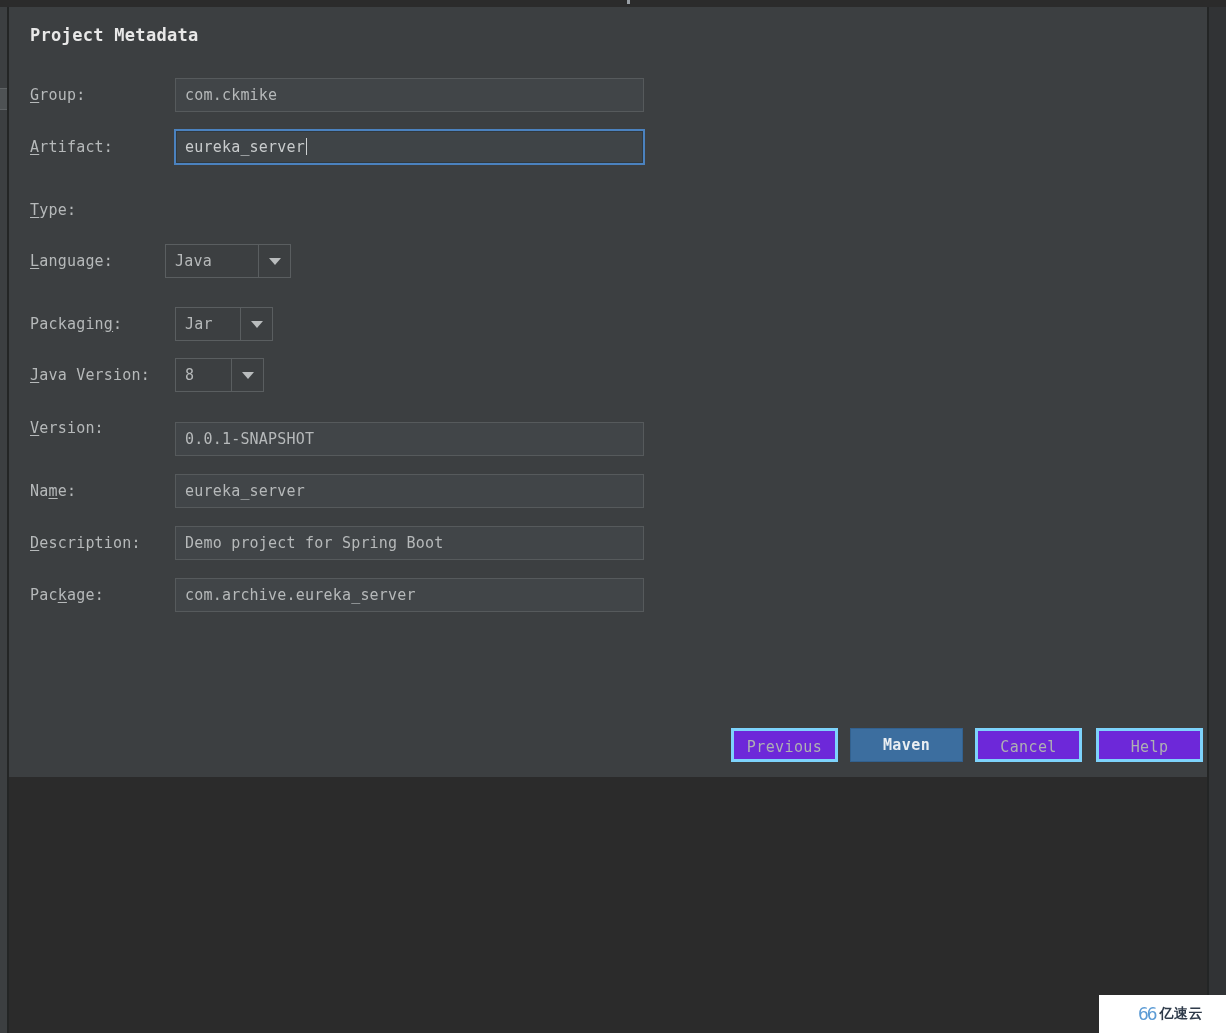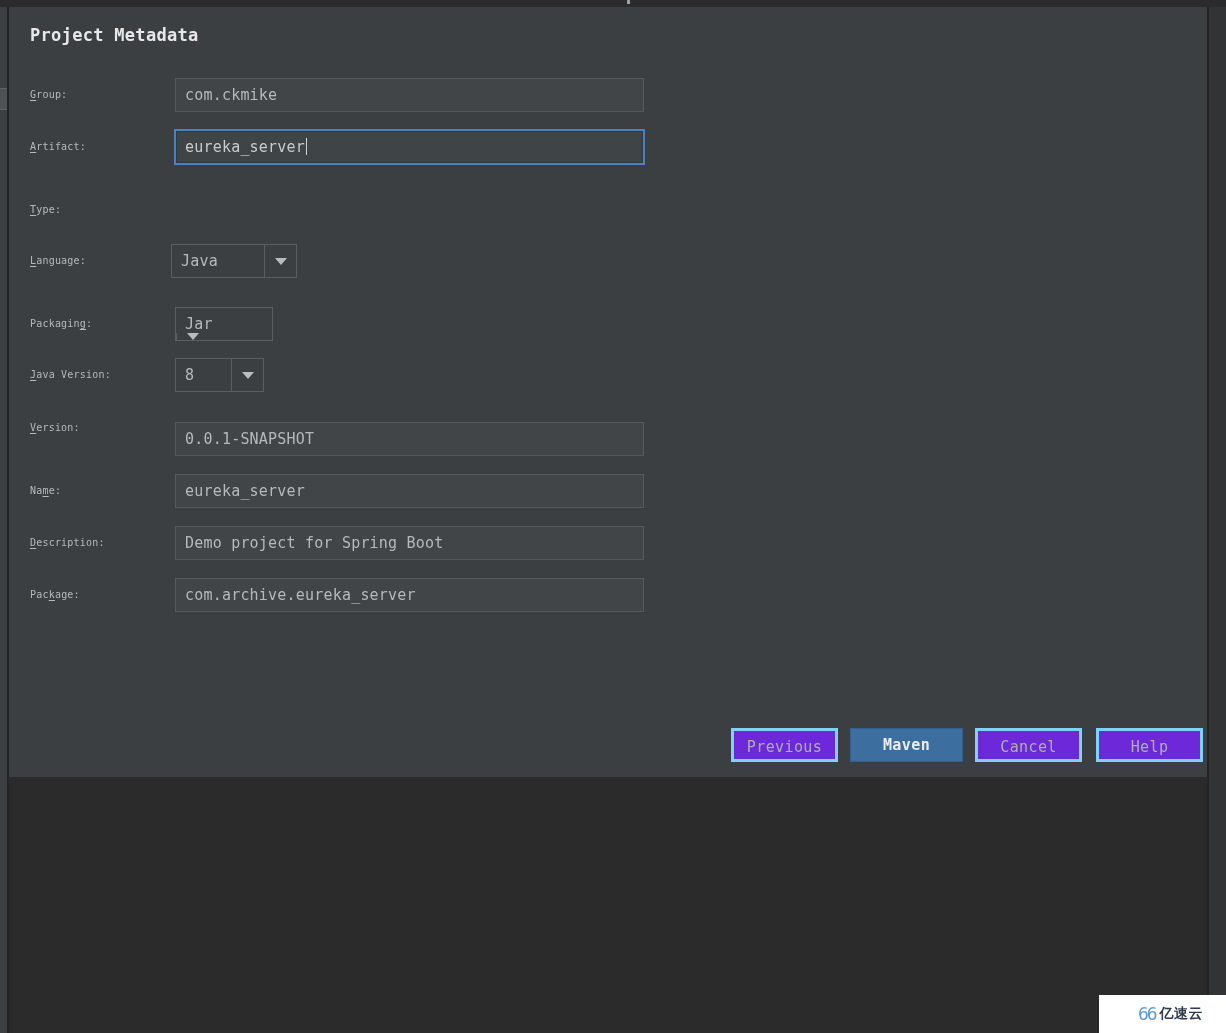--- a/index.html
+++ b/index.html
@@ -90,21 +90,21 @@
     left: 21px; top: 18px;
     font-size: 17px;
     font-weight: bold;
     color: #e8e8e8;
     letter-spacing: .3px;
     white-space: nowrap;
   }
   .lbl {
     position: absolute;
     left: 21px;
-    font-size: 10px;
+    font-size: 15px;
     color: #b6b9ba;
     white-space: nowrap;
     line-height: 34px;
     letter-spacing: .2px;
   }
   .lbl u { text-decoration: underline; text-underline-offset: 2px; }
 
   
   .field {
     position: absolute;
@@ -246,29 +246,29 @@
 
     <div class="lbl" style="top:71px;"><u>G</u><span>roup:</span></div>
     <div class="field" style="left:166px; top:71px; width:469px;" placeholder="com.example">com.ckmike</div>
 
     <div class="lbl" style="top:123px;"><u>A</u><span>rtifact:</span></div>
     <div class="field focused" style="left:165px; top:122px; width:471px;"><span>eureka_server</span><span class="caret"></span></div>
 
     <div class="lbl" style="top:186px;"><u>T</u><span>ype:</span></div>
 
     <div class="lbl" style="top:237px;"><u>L</u><span>anguage:</span></div>
-    <div class="combo" style="left:162px; top:237px; width:126px;">
+    <div class="combo" style="left:156px; top:237px; width:126px;">
       <div class="val">Java</div>
       <div class="arrowbox">
           <span class="tri"></span>
         </div>
     </div>
 
     <div class="lbl" style="top:300px;"><span>Packagin</span><u>g</u><span>:</span></div>
-    <div class="combo" style="left:166px; top:300px; width:98px;flex-direction:column;">
+    <div class="combo" style="left:166px; top:300px; width:98px;">
       <div class="val">Jar</div>
       <div class="arrowbox">
           <span class="tri"></span>
         </div>
     </div>
 
     <div class="lbl" style="top:351px;"><u>J</u><span>ava Version:</span></div>
     <div class="combo" style="left:166px; top:351px; width:89px;">
       <div class="val">8</div>
       <div class="arrowbox">

